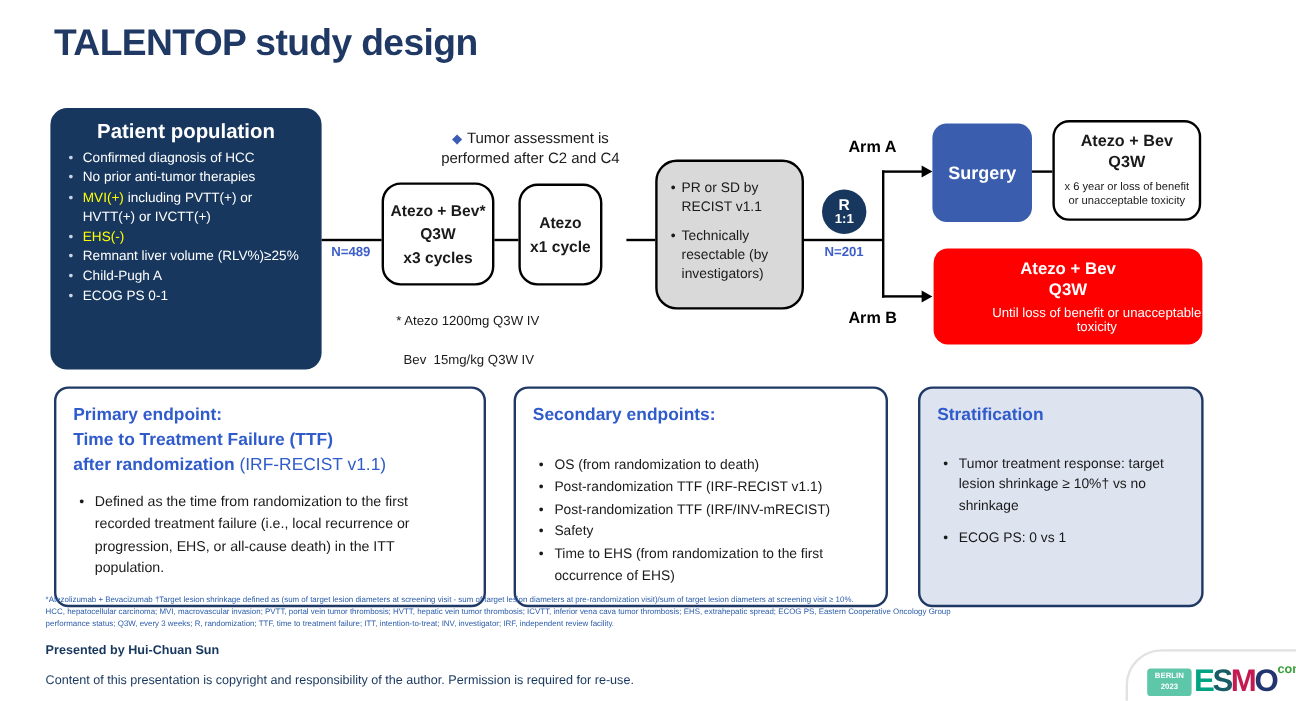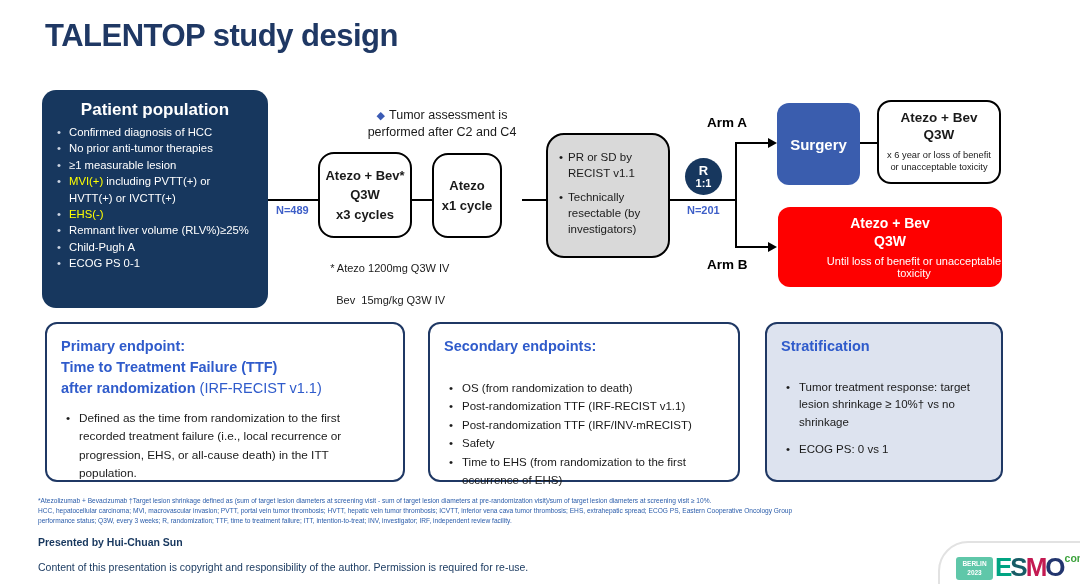--- a/index.html
+++ b/index.html
@@ -50,21 +50,21 @@
 
   .arma-box { left:877px; top:100px; width:124px; height:84px; background:#fff; border:2.5px solid #000; border-radius:14px; display:flex; flex-direction:column; align-items:center; justify-content:center; text-align:center; }
   .arma-box .big { font-size:13.5px; font-weight:700; line-height:1.25; }
   .arma-box .small { font-size:9.3px; line-height:1.35; margin-top:5px; }
 
   .armb-box { left:778px; top:207px; width:224px; height:80px; background:#fe0000; border-radius:12px; color:#fff; display:flex; flex-direction:column; align-items:center; justify-content:center; text-align:center; }
   .armb-box .big { font-size:14px; font-weight:700; line-height:1.25; }
   .armb-box .small { font-size:11px; margin-top:5px;padding-left:48px; }
 
   
-  .panel { top:322px; height:160px; background:#fff; border:2px solid #1f3864; border-radius:12px; padding:12px 14px; }
+  .panel { top:322px; height:184px; background:#fff; border:2px solid #1f3864; border-radius:12px; padding:12px 14px; }
   .panel-primary { left:45px; width:360px; }
   .panel-secondary { left:428px; width:312px; }
   .panel-strat { left:765px; width:238px; background:#dde3ef; }
   .blue-h { color:#2f5bcb; font-weight:700; font-size:14.5px; line-height:1.45; }
   .blue-h .reg { font-weight:400; }
   .panel p.bullet { position:relative; margin-top:10px; padding-left:18px; font-size:11.8px; line-height:1.55; }
   .panel p.bullet::before { content:"•"; position:absolute; left:5px; }
   .panel ul { list-style:none; margin-top:22px; }
   .panel li { position:relative; padding-left:18px; font-size:11.5px; line-height:1.6; }
   .panel li::before { content:"•"; position:absolute; left:5px; }
@@ -87,21 +87,20 @@
 </head>
 <body>
 
 <h1 class="abs slide-title">TALENTOP study design</h1>
 
 <div class="abs patient-box">
   <h2>Patient population</h2>
   <ul>
     <li><span class="hl"></span><span>Confirmed diagnosis of HCC</span></li>
     <li><span class="hl"></span><span>No prior anti-tumor therapies</span></li>
-    <li><span class="hl"></span><span>≥1 measurable lesion</span></li>
     <li><span class="hl">MVI(+)</span><span> including PVTT(+) or HVTT(+) or IVCTT(+)</span></li>
     <li><span class="hl">EHS(-)</span><span></span></li>
     <li><span class="hl"></span><span>Remnant liver volume (RLV%)≥25%</span></li>
     <li><span class="hl"></span><span>Child-Pugh A</span></li>
     <li><span class="hl"></span><span>ECOG PS 0-1</span></li>
   </ul>
 </div>
 
 <div class="abs hline" style="left:268px; top:199px; width:50px;"></div>
 <div class="abs hline" style="left:412px; top:199px; width:20px;"></div>

